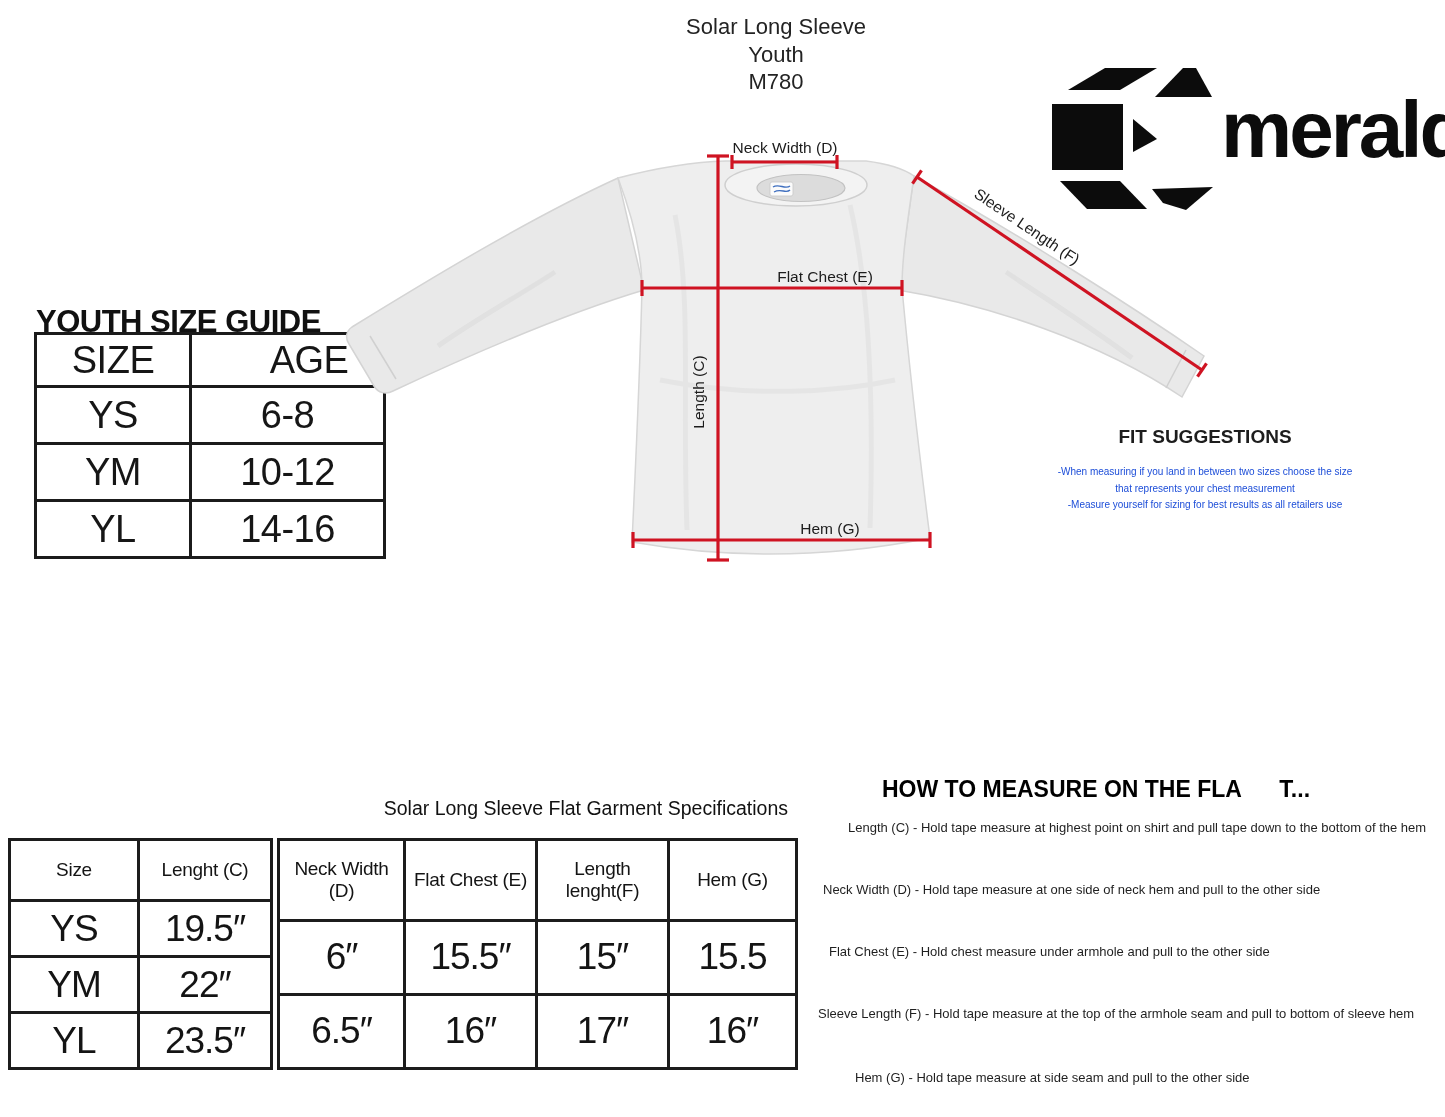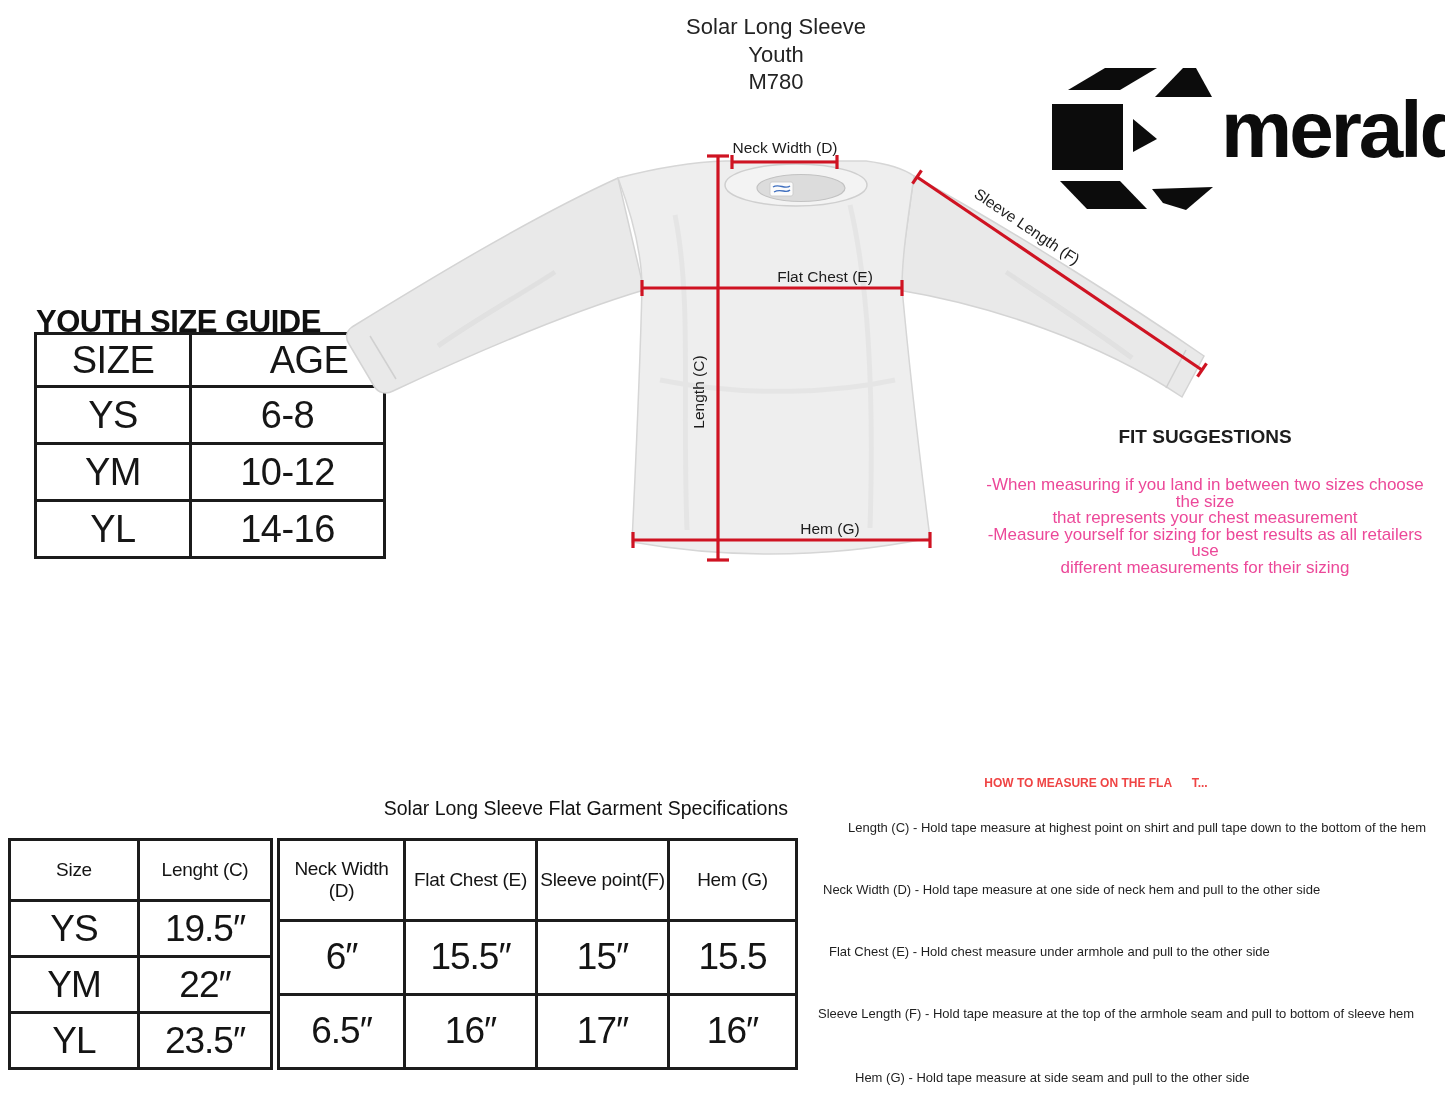--- a/index.html
+++ b/index.html
@@ -20,35 +20,35 @@
     letter-spacing:-0.5px;color:#111;margin-top:12px;}
   .ysg-table{left:34px;top:332px;border-collapse:collapse;}
   .ysg-table td{border:3px solid #1b1b1b;text-align:center;vertical-align:middle;
     font-size:38px;color:#161616;letter-spacing:-0.5px;}
   .ysg-table .c1{width:150px;}
   .ysg-table .c2{width:146px;padding-left:44px;}
   .ysg-table .hrow td{height:48px;}
   .ysg-table .drow td{height:52px;}
   
   .fit-block{left:985px;top:426px;width:440px;text-align:center;}
-  .fit-heading{font-size:19px;font-weight:bold;color:#1d1d1d;margin-bottom:29px;}
-  .fit-line{font-size:17px;line-height:16.5px;color:#ec4899;}
+  .fit-heading{font-size:19px;font-weight:bold;color:#1d1d1d;margin-bottom:16px;}
+  .fit-line{font-size:10px;line-height:16.5px;color:#1d4ed8;}
   
   .spec-title{left:10px;top:797px;width:778px;text-align:right;
     font-size:19.5px;color:#111;}
   .spec-wrap{left:8px;top:838px;display:flex;gap:4px;}
   .spec-wrap table{border-collapse:collapse;}
   .spec-wrap td{border:3px solid #1c1c1c;text-align:center;vertical-align:middle;color:#141414;}
   .spec-wrap .hcell{height:56px;font-size:19px;letter-spacing:-0.3px;}
   .spec-wrap .dcell{height:51px;font-size:37px;letter-spacing:-1px;}
   .w-size{width:124px;} .w-len{width:128px;}
   .w-neck{width:121px;} .w-chest{width:127px;} .w-sleeve{width:127px;} .w-hem{width:123px;}
   
   .htm-heading{left:846px;top:776px;width:500px;text-align:center;
-    font-size:12px;font-weight:bold;color:#ef4444;white-space:pre;}
+    font-size:23px;font-weight:bold;color:#000000;white-space:pre;}
   .htm-line{font-size:13px;color:#1f1f1f;white-space:nowrap;}
   .htm-0{left:848px;top:820px;}
   .htm-1{left:823px;top:882px;}
   .htm-2{left:829px;top:944px;}
   .htm-3{left:818px;top:1006px;}
   .htm-4{left:855px;top:1070px;}
   
   .shirt{left:330px;top:130px;}
   .mlabel{font-size:15.5px;fill:#1c1c1c;font-family:"Liberation Sans","DejaVu Sans",sans-serif;}
 </style>
@@ -156,21 +156,20 @@
     <text class="mlabel" x="500" y="404" text-anchor="middle">Hem (G)</text>
     <text class="mlabel" x="374" y="262" text-anchor="middle" transform="rotate(-90 374 262)">Length (C)</text>
     <text class="mlabel" x="694" y="101" text-anchor="middle" transform="rotate(34 694 101)">Sleeve Length (F)</text>
   </svg>
 
   <div class="abs fit-block">
     <div class="fit-heading">FIT SUGGESTIONS</div>
     <div class="fit-line">-When measuring if you land in between two sizes choose the size</div>
     <div class="fit-line">that represents your chest measurement</div>
     <div class="fit-line">-Measure yourself for sizing for best results as all retailers use</div>
-    <div class="fit-line">different measurements for their sizing</div>
   </div>
 
   <div class="abs spec-title">Solar Long Sleeve Flat Garment Specifications</div>
   <div class="abs spec-wrap">
     <table>
       <tbody>
           <tr>
         <td class="hcell w-size">Size</td>
         <td class="hcell w-len">Lenght (C)</td>
       </tr>
@@ -186,21 +185,21 @@
         <td class="dcell">YL</td>
         <td class="dcell">23.5″</td>
       </tr>
     </tbody>
       </table>
     <table>
       <tbody>
           <tr>
         <td class="hcell w-neck">Neck Width (D)</td>
         <td class="hcell w-chest">Flat Chest (E)</td>
-        <td class="hcell w-sleeve">Sleeve point(F)</td>
+        <td class="hcell w-sleeve">Length lenght(F)</td>
         <td class="hcell w-hem">Hem (G)</td>
       </tr>
       <tr>
         <td class="dcell">6″</td>
         <td class="dcell">15.5″</td>
         <td class="dcell">15″</td>
         <td class="dcell">15.5</td>
       </tr>
       <tr>
         <td class="dcell">6.5″</td>

